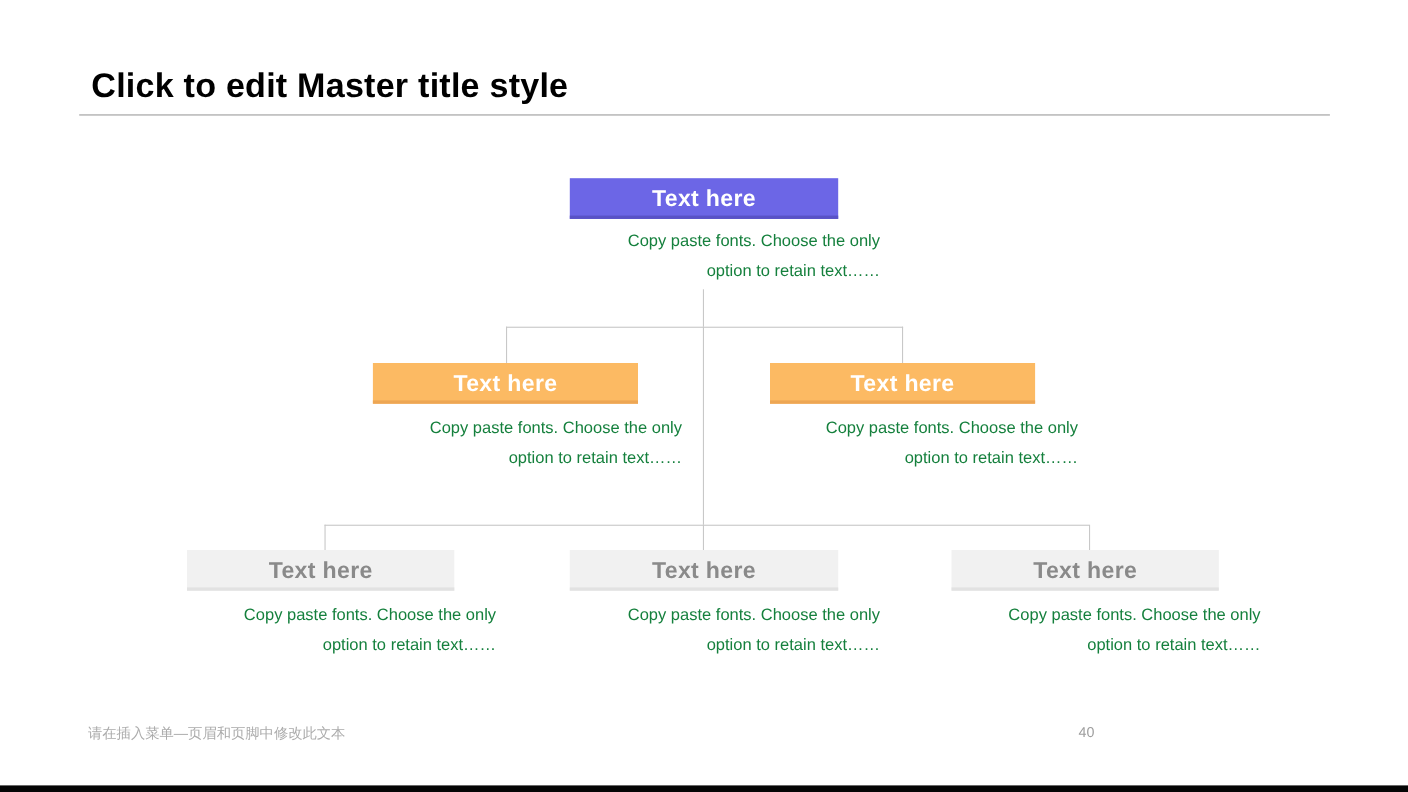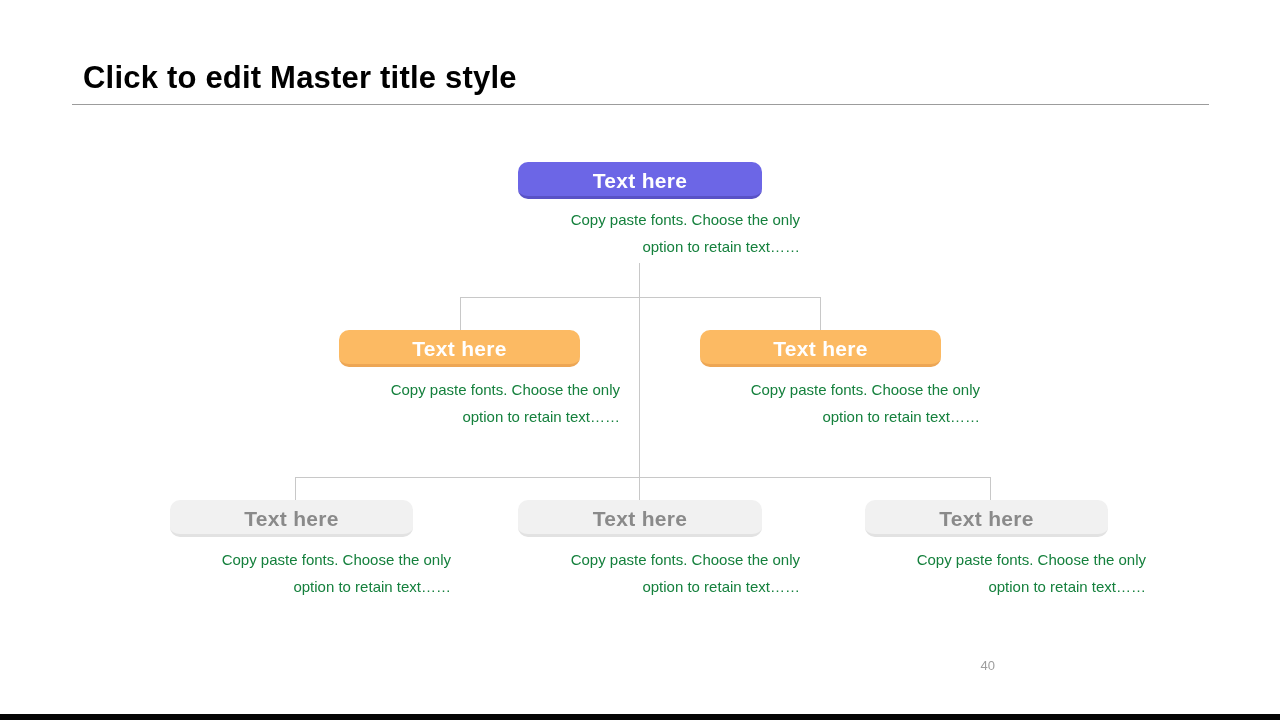--- a/index.html
+++ b/index.html
@@ -32,21 +32,20 @@
   }
   
   .node-header {
     position: absolute;
     height: 37px;
     text-align: center;
     line-height: 37px;
     font-size: 21px;
     font-weight: bold;
     letter-spacing: 0.3px;
-    border-radius: 10px;
   }
   .node-header.purple {
     background: #6c66e6;
     border-bottom: 3px solid #5952c6;
     color: #ffffff;
   }
   .node-header.orange {
     background: #fcba63;
     border-bottom: 3px solid #eda654;
     color: #ffffff;
@@ -134,16 +133,17 @@
     <div>Copy paste fonts. Choose the only</div>
     <div>option to retain text……</div>
   </div>
 
   <div class="node-header gray" style="left:865px;top:500px;width:243px;">Text here</div>
   <div class="node-desc" style="left:826px;top:546px;">
     <div>Copy paste fonts. Choose the only</div>
     <div>option to retain text……</div>
   </div>
 
+  <div class="footer-text">请在插入菜单—页眉和页脚中修改此文本</div>
   <div class="page-number">40</div>
   <div class="bottom-bar"></div>
 
 </div>
 
 </body></html>

